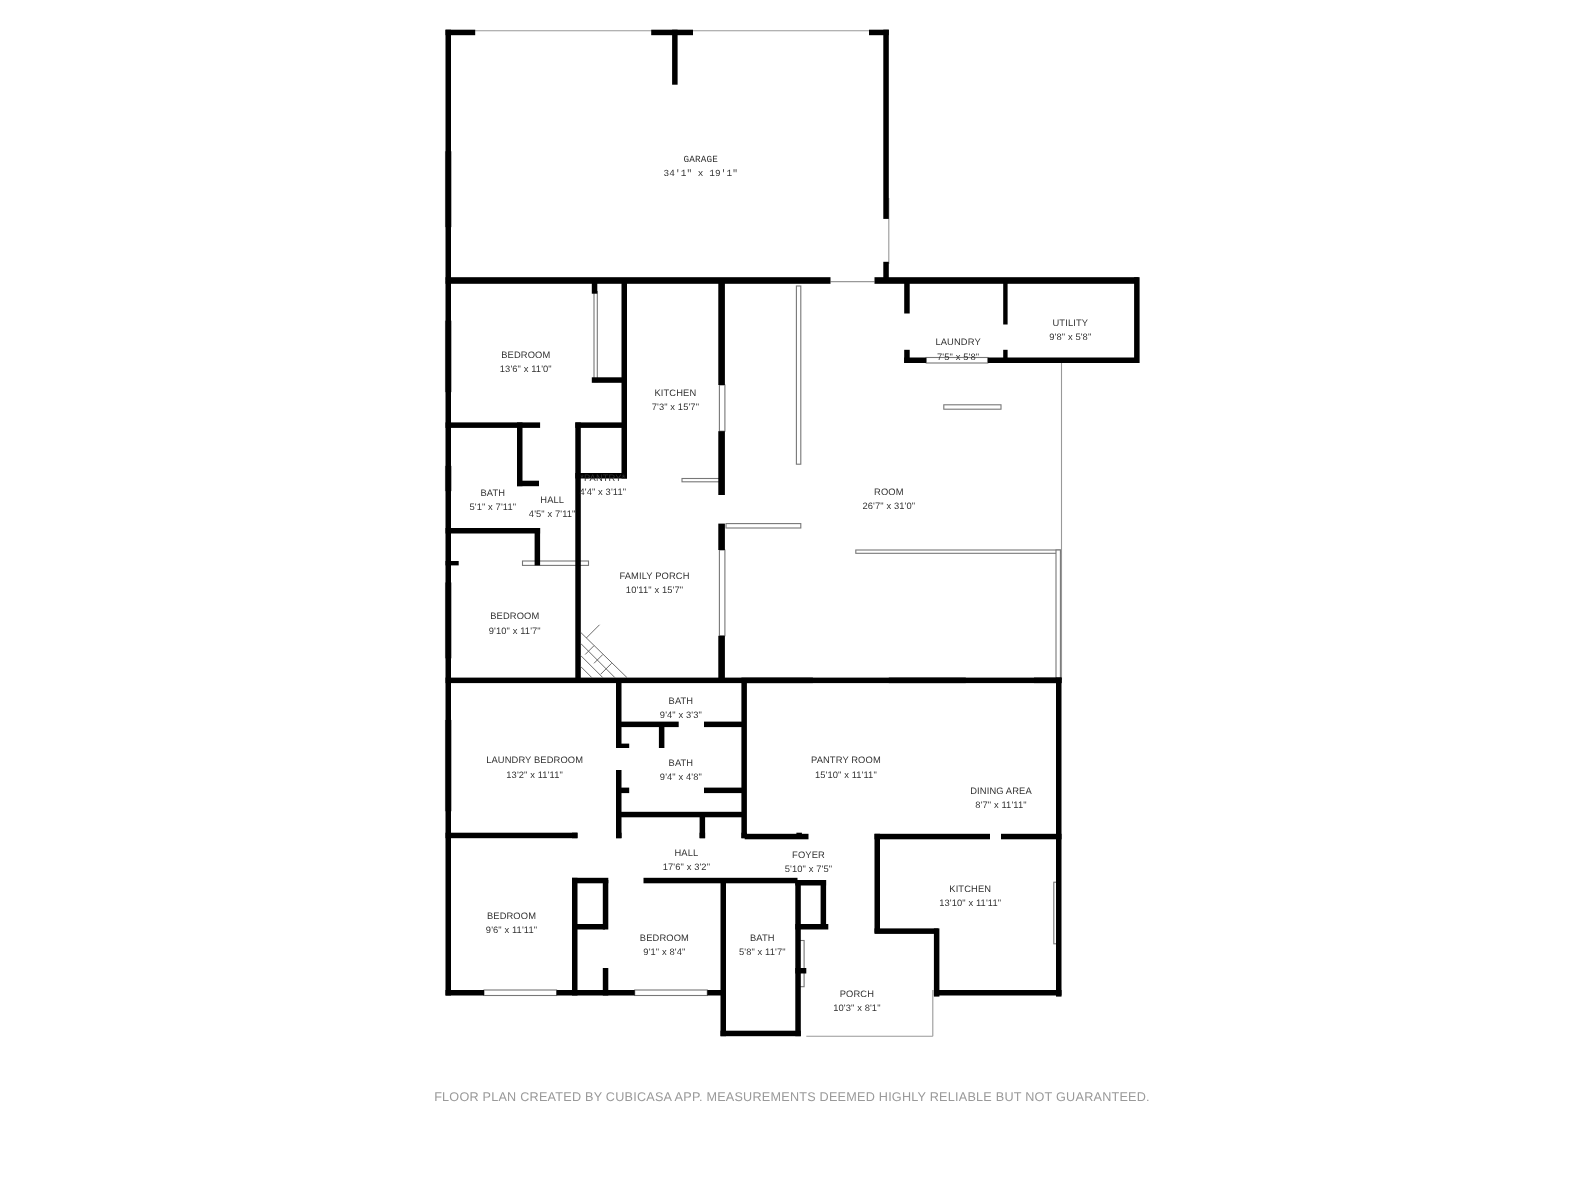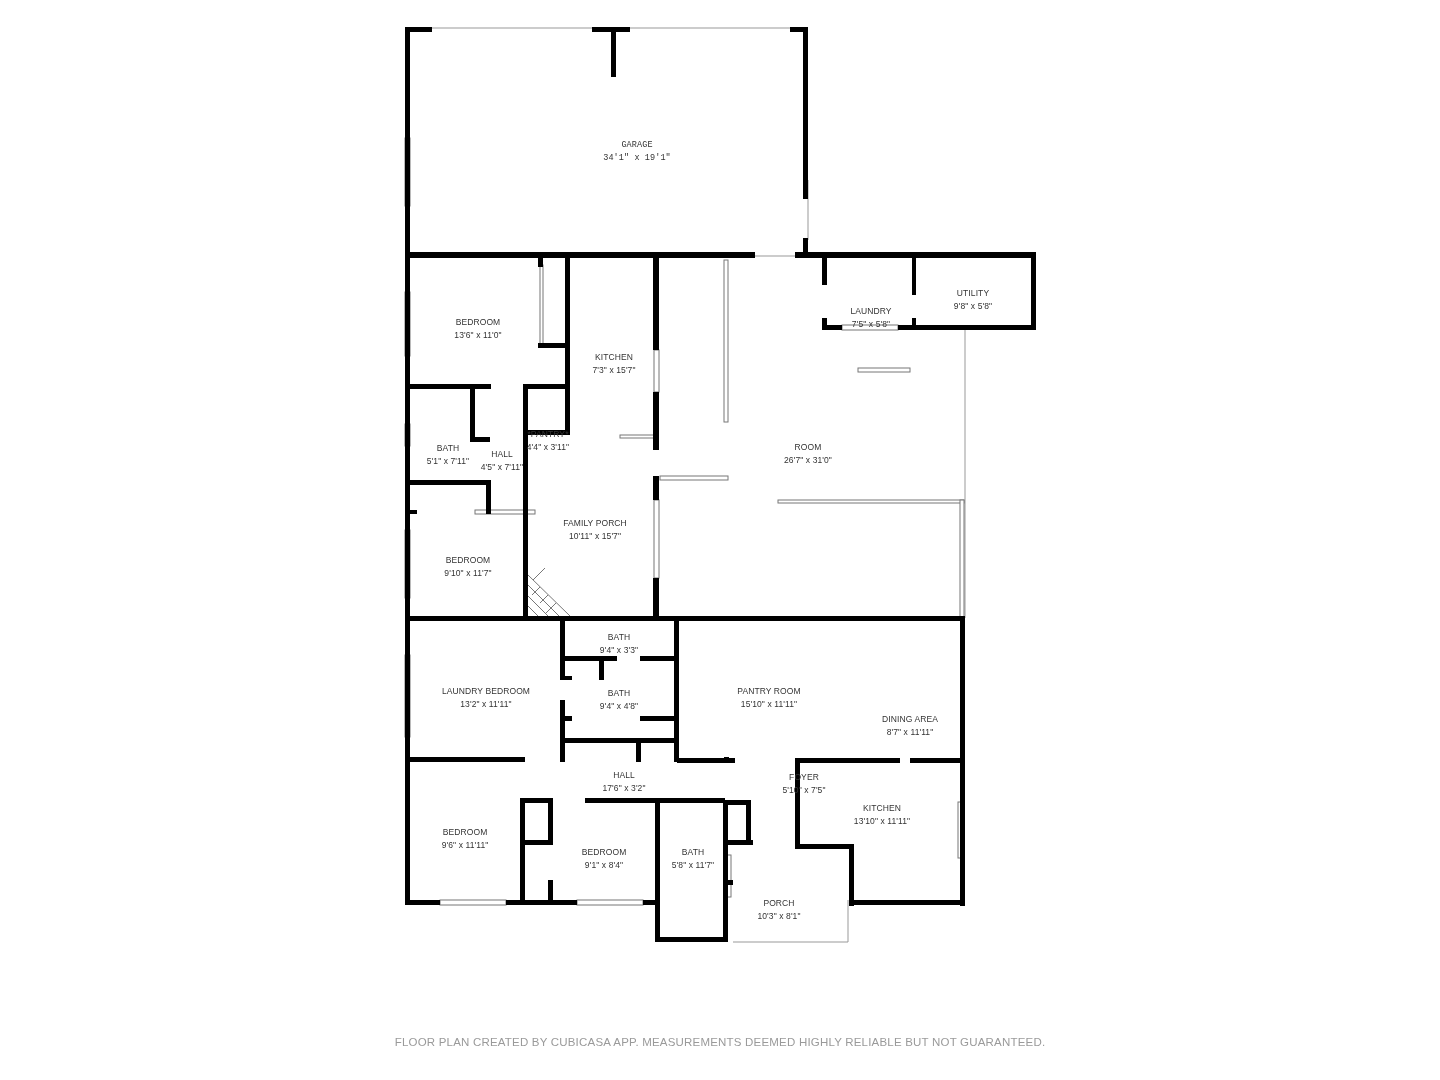--- a/index.html
+++ b/index.html
@@ -1,20 +1,20 @@
 <!DOCTYPE html>
 <html><head>
 <meta charset="utf-8">
 <style>
   html,body{margin:0;padding:0;background:#fff;}
   body{width:1440px;height:1080px;position:relative;overflow:hidden;font-family:"Liberation Sans",sans-serif;}
   #plan{position:absolute;left:0;top:0;width:1440px;height:1080px;}
   .room-label{position:absolute;transform:translateX(-50%);text-align:center;color:#333;font-size:8.5px;line-height:12.5px;white-space:nowrap;letter-spacing:0.1px;}
   .room-label .dim{display:block;}
-  #footer{position:absolute;left:0;width:1440px;top:1036px;text-align:center;color:#9a9a9a;font-size:11.5px;letter-spacing:0.2px;}
+  #footer{position:absolute;left:0;width:1440px;top:992px;text-align:center;color:#9a9a9a;font-size:11.5px;letter-spacing:0.2px;}
 </style>
 </head>
 <body>
 
 <svg id="plan" viewBox="0 0 1440 1080" xmlns="http://www.w3.org/2000/svg">
 
   <g stroke="#999" stroke-width="1" fill="none">
     <line x1="408" y1="28" x2="808" y2="28"></line>
     <line x1="808" y1="180" x2="808" y2="240"></line>
     <line x1="965" y1="328" x2="965" y2="618"></line>
@@ -158,21 +158,21 @@
   <div class="room-label" style="left:448px;top:442px;"><span>BATH</span><span class="dim">5'1" x 7'11"</span></div>
   <div class="room-label" style="left:502px;top:448px;"><span>HALL</span><span class="dim">4'5" x 7'11"</span></div>
   <div class="room-label" style="left:595px;top:517px;"><span>FAMILY PORCH</span><span class="dim">10'11" x 15'7"</span></div>
   <div class="room-label" style="left:468px;top:554px;"><span>BEDROOM</span><span class="dim">9'10" x 11'7"</span></div>
   <div class="room-label" style="left:619px;top:631px;"><span>BATH</span><span class="dim">9'4" x 3'3"</span></div>
   <div class="room-label" style="left:486px;top:685px;"><span>LAUNDRY BEDROOM</span><span class="dim">13'2" x 11'11"</span></div>
   <div class="room-label" style="left:619px;top:687px;"><span>BATH</span><span class="dim">9'4" x 4'8"</span></div>
   <div class="room-label" style="left:769px;top:685px;"><span>PANTRY ROOM</span><span class="dim">15'10" x 11'11"</span></div>
   <div class="room-label" style="left:910px;top:685px;margin-top:28px;"><span>DINING AREA</span><span class="dim">8'7" x 11'11"</span></div>
   <div class="room-label" style="left:624px;top:769px;"><span>HALL</span><span class="dim">17'6" x 3'2"</span></div>
-  <div class="room-label" style="left:804px;top:771px;"><span>FOYER</span><span class="dim">5'10" x 7'5"</span></div>
+  <div class="room-label" style="left:735px;top:771px;"><span>FOYER</span><span class="dim">5'10" x 7'5"</span></div>
   <div class="room-label" style="left:465px;top:826px;"><span>BEDROOM</span><span class="dim">9'6" x 11'11"</span></div>
   <div class="room-label" style="left:604px;top:846px;"><span>BEDROOM</span><span class="dim">9'1" x 8'4"</span></div>
   <div class="room-label" style="left:693px;top:846px;"><span>BATH</span><span class="dim">5'8" x 11'7"</span></div>
   <div class="room-label" style="left:882px;top:802px;"><span>KITCHEN</span><span class="dim">13'10" x 11'11"</span></div>
   <div class="room-label" style="left:779px;top:897px;"><span>PORCH</span><span class="dim">10'3" x 8'1"</span></div>
 </div>
 
 <div id="footer">FLOOR PLAN CREATED BY CUBICASA APP. MEASUREMENTS DEEMED HIGHLY RELIABLE BUT NOT GUARANTEED.</div>
 
 </body></html>

